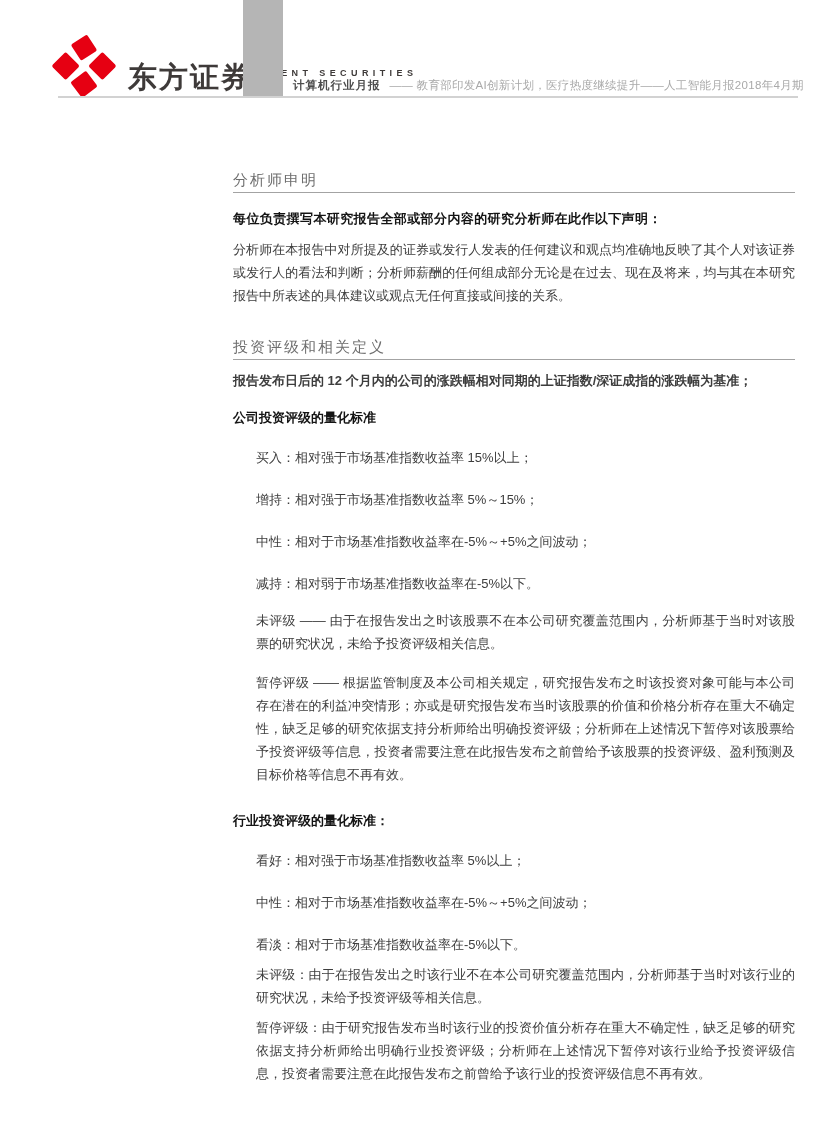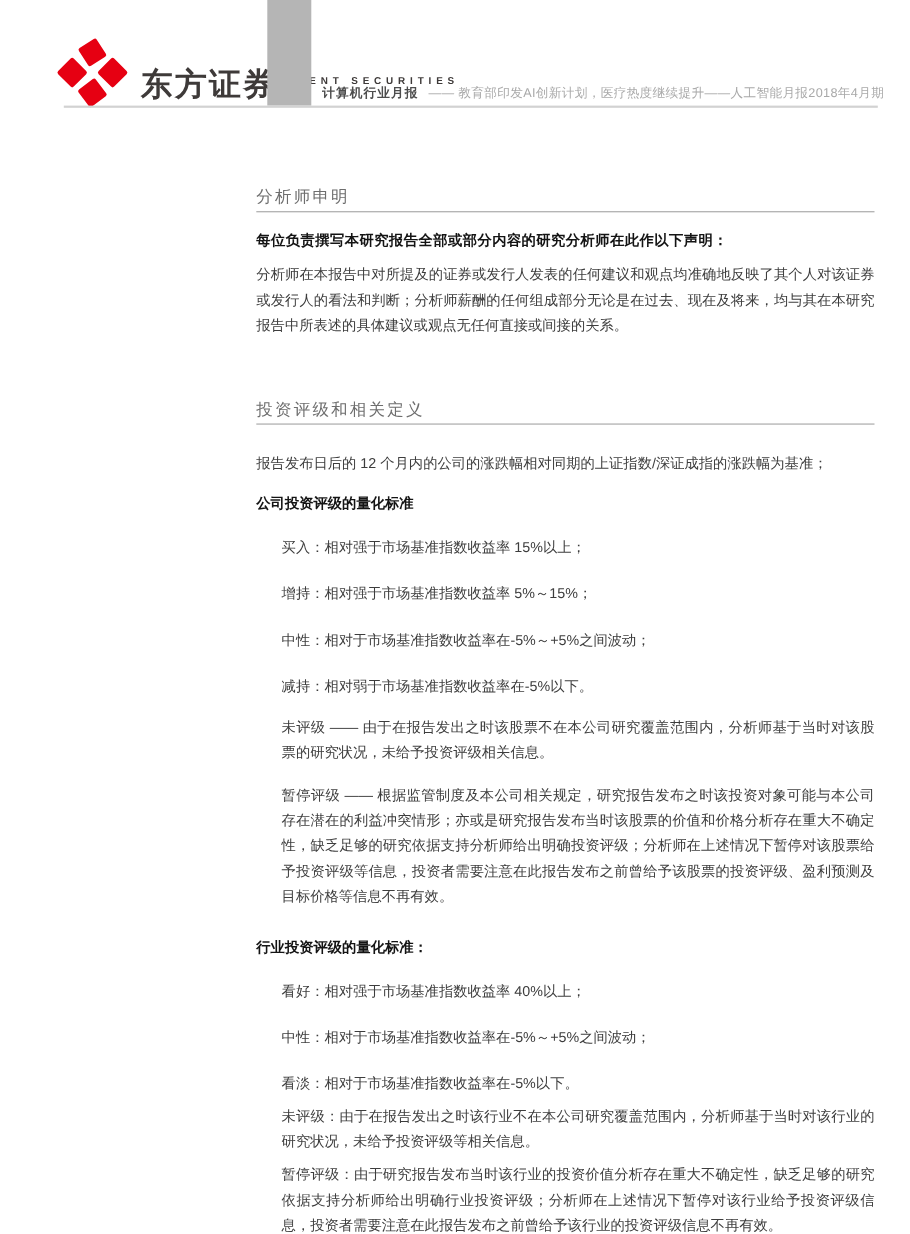--- a/index.html
+++ b/index.html
@@ -33,25 +33,25 @@
 
   .mast-rule { position:absolute; left:58px; top:96px; width:740px; height:2px; background:#d2d2d2; }
 
   
   .content { position:absolute; left:233px; top:170px; width:562px; color:#3d3d3d; font-size:13px; }
 
   .sec-heading {
     font-size:15px; font-weight:normal; color:#6e6e6e; letter-spacing:2px;
     padding-bottom:3px; border-bottom:1px solid #a3a3a3; line-height:19px;
   }
-  .sec-heading.second { margin-top:56px; }
+  .sec-heading.second { margin-top:30px; }
 
   .decl   { margin-top:16px; font-weight:bold; color:#141414; line-height:19px; letter-spacing:0.4px; }
   .para   { margin-top:10px; line-height:23px; text-align:justify; }
-  .benchmark { margin-top:23px; line-height:23px; }
+  .benchmark { margin-top:9px; line-height:23px;font-weight:bold; }
 
   .sub-heading { margin-top:16px; font-weight:bold; color:#141414; line-height:19px; }
   .industry-heading { margin-top:25px; font-weight:bold; color:#141414; line-height:19px; }
 
   .indent { margin-left:23px; }
   .rating-list { margin-top:5px; }
   .rating-item { margin-top:19px; line-height:23px; }
   .item-para   { margin-top:7px; line-height:23px; text-align:justify; }
   .unrated-co   { margin-top:14px; line-height:23px; text-align:justify; }
   .suspended-co { margin-top:16px; line-height:23px; text-align:justify; }
@@ -103,21 +103,21 @@
         <div class="rating-item indent">买入：相对强于市场基准指数收益率 15%以上；</div>
         <div class="rating-item indent">增持：相对强于市场基准指数收益率 5%～15%；</div>
         <div class="rating-item indent">中性：相对于市场基准指数收益率在-5%～+5%之间波动；</div>
         <div class="rating-item indent">减持：相对弱于市场基准指数收益率在-5%以下。</div>
       </div>
       <p class="unrated-co indent">未评级 —— 由于在报告发出之时该股票不在本公司研究覆盖范围内，分析师基于当时对该股票的研究状况，未给予投资评级相关信息。</p>
       <p class="suspended-co indent">暂停评级 —— 根据监管制度及本公司相关规定，研究报告发布之时该投资对象可能与本公司存在潜在的利益冲突情形；亦或是研究报告发布当时该股票的价值和价格分析存在重大不确定性，缺乏足够的研究依据支持分析师给出明确投资评级；分析师在上述情况下暂停对该股票给予投资评级等信息，投资者需要注意在此报告发布之前曾给予该股票的投资评级、盈利预测及目标价格等信息不再有效。</p>
 
       <div class="industry-heading">行业投资评级的量化标准：</div>
       <div class="rating-list">
-        <div class="rating-item indent">看好：相对强于市场基准指数收益率 40%以上；</div>
+        <div class="rating-item indent">看好：相对强于市场基准指数收益率 5%以上；</div>
         <div class="rating-item indent">中性：相对于市场基准指数收益率在-5%～+5%之间波动；</div>
         <div class="rating-item indent">看淡：相对于市场基准指数收益率在-5%以下。</div>
       </div>
       <p class="item-para indent">未评级：由于在报告发出之时该行业不在本公司研究覆盖范围内，分析师基于当时对该行业的研究状况，未给予投资评级等相关信息。</p>
       <p class="item-para indent">暂停评级：由于研究报告发布当时该行业的投资价值分析存在重大不确定性，缺乏足够的研究依据支持分析师给出明确行业投资评级；分析师在上述情况下暂停对该行业给予投资评级信息，投资者需要注意在此报告发布之前曾给予该行业的投资评级信息不再有效。</p>
     </section>
 
   </main>
 </div>
 

